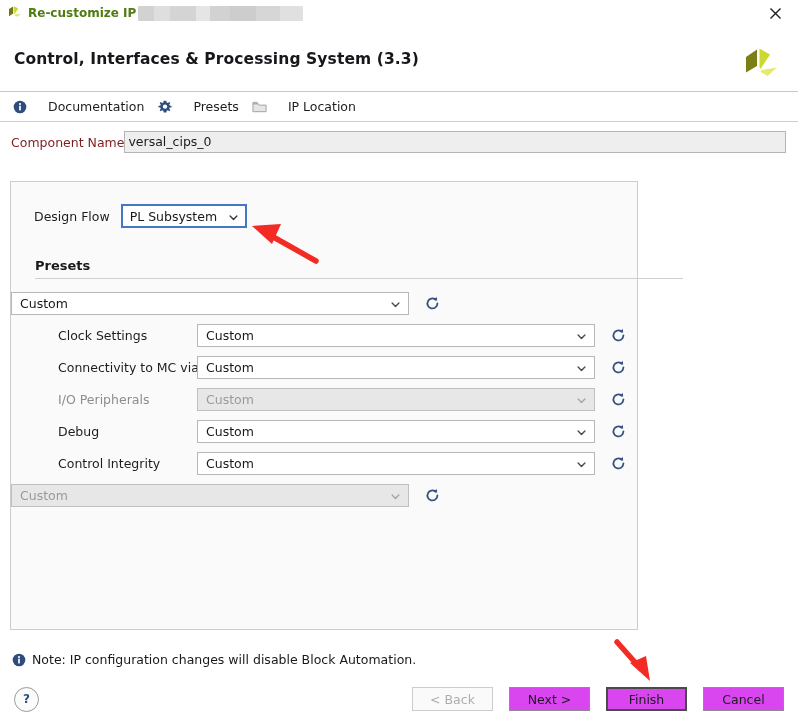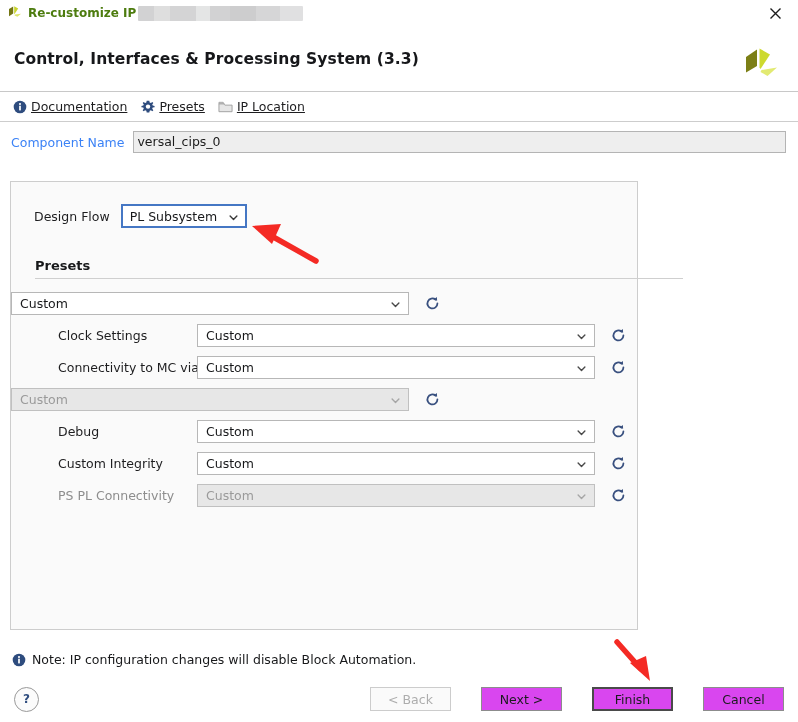--- a/index.html
+++ b/index.html
@@ -101,48 +101,46 @@
     display: flex;
     align-items: center;
     padding-left: 9px;
     border-bottom: 1px solid #cdcdcd;
     background: #ffffff;
     gap: 4px;
   }
   .tool-item {
     display: flex;
     align-items: center;
-    gap: 4px;
+    gap: 21px;
     padding: 2px 6px 2px 3px;
     cursor: pointer;
     font-size: 12.5px;
     color: #1d1d1f;
     white-space: nowrap;
-    text-decoration: underline;
   }
   .tool-icon {
     width: 15px;
     height: 15px;
     display: inline-flex;
     align-items: center;
     justify-content: center;
     flex: 0 0 15px;
   }
 
   
   .compname-row {
     display: flex;
     align-items: center;
     padding: 9px 12px 9px 11px;
     background: #ffffff;
   }
   .compname-label {
     font-size: 12.5px;
-    color: #3b82f6;
-    margin-right: 9px;
+    color: #7f1d1d;
     white-space: nowrap;
   }
   .compname-field {
     flex: 1 1 auto;
     height: 20px;
     line-height: 20px;
     background: #eeeeee;
     border: 1px solid #b4b4b4;
     font-size: 12.5px;
     color: #1b1b1b;
@@ -291,21 +289,21 @@
     font-size: 12px;
     font-weight: bold;
     color: #2e4c7e;
     cursor: pointer;
     flex: 0 0 23px;
   }
   .btn-group {
     margin-left: auto;
     display: flex;
     align-items: center;
-    gap: 30px;
+    gap: 16px;
   }
   .btn {
     width: 81px;
     height: 24px;
     box-sizing: border-box;
     border: 1px solid #8c8c8c;
     background: #d946ef;
     font-size: 12.5px;
     color: #1b1c1e;
     display: flex;
@@ -468,20 +466,21 @@
       </div>
       <span class="refresh-btn">
         <svg width="17" height="17" viewBox="0 0 18 18">
           <path d="M14.2 9 A5.3 5.3 0 1 1 12.2 4.8" stroke="#39507f" stroke-width="1.9" fill="none" stroke-linecap="round"></path>
           <polygon points="13.6,2.2 13.9,6.0 9.9,5.1" fill="#39507f"></polygon>
         </svg>
       </span>
     </div>
 
     <div class="preset-row">
+      <span class="preset-label disabled">I/O Peripherals</span>
       <div class="preset-select disabled">
         <span>Custom</span>
         <span class="caret">
           <svg width="11" height="11" viewBox="0 0 12 12">
               <path d="M2.3 4.3 L6 8.1 L9.7 4.3" stroke="#a6a6a6" stroke-width="1.5" fill="none" stroke-linecap="round" stroke-linejoin="round"></path>
             </svg>
         </span>
       </div>
       <span class="refresh-btn">
         <svg width="17" height="17" viewBox="0 0 18 18">
@@ -503,39 +502,38 @@
       </div>
       <span class="refresh-btn">
         <svg width="17" height="17" viewBox="0 0 18 18">
           <path d="M14.2 9 A5.3 5.3 0 1 1 12.2 4.8" stroke="#39507f" stroke-width="1.9" fill="none" stroke-linecap="round"></path>
           <polygon points="13.6,2.2 13.9,6.0 9.9,5.1" fill="#39507f"></polygon>
         </svg>
       </span>
     </div>
 
     <div class="preset-row">
-      <span class="preset-label">Custom Integrity</span>
+      <span class="preset-label">Control Integrity</span>
       <div class="preset-select">
         <span>Custom</span>
         <span class="caret">
           <svg width="11" height="11" viewBox="0 0 12 12">
               <path d="M2.3 4.3 L6 8.1 L9.7 4.3" stroke="#4a4a4a" stroke-width="1.5" fill="none" stroke-linecap="round" stroke-linejoin="round"></path>
             </svg>
         </span>
       </div>
       <span class="refresh-btn">
         <svg width="17" height="17" viewBox="0 0 18 18">
           <path d="M14.2 9 A5.3 5.3 0 1 1 12.2 4.8" stroke="#39507f" stroke-width="1.9" fill="none" stroke-linecap="round"></path>
           <polygon points="13.6,2.2 13.9,6.0 9.9,5.1" fill="#39507f"></polygon>
         </svg>
       </span>
     </div>
 
     <div class="preset-row">
-      <span class="preset-label disabled">PS PL Connectivity</span>
       <div class="preset-select disabled">
         <span>Custom</span>
         <span class="caret">
           <svg width="11" height="11" viewBox="0 0 12 12">
               <path d="M2.3 4.3 L6 8.1 L9.7 4.3" stroke="#a6a6a6" stroke-width="1.5" fill="none" stroke-linecap="round" stroke-linejoin="round"></path>
             </svg>
         </span>
       </div>
       <span class="refresh-btn">
         <svg width="17" height="17" viewBox="0 0 18 18">

